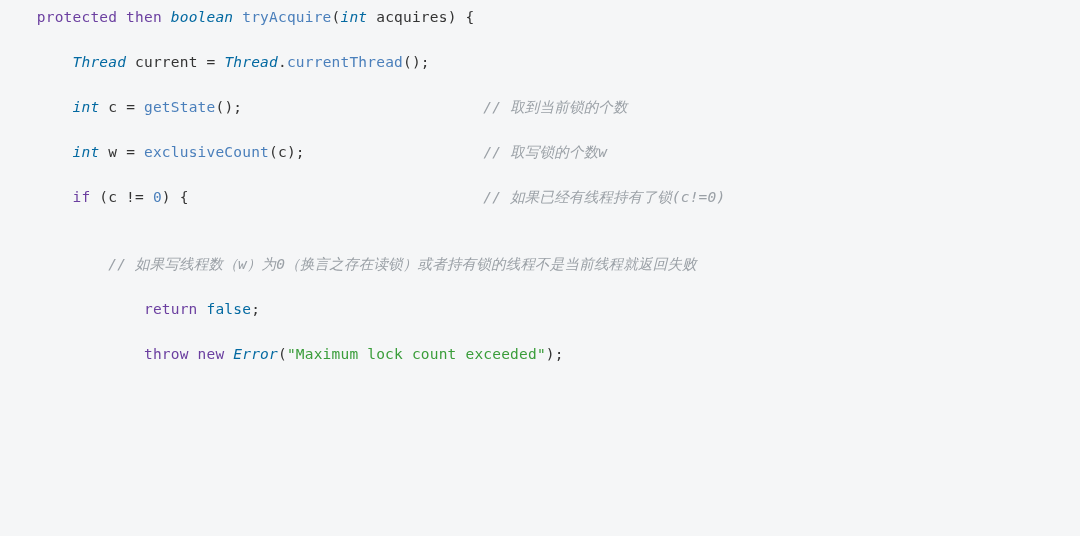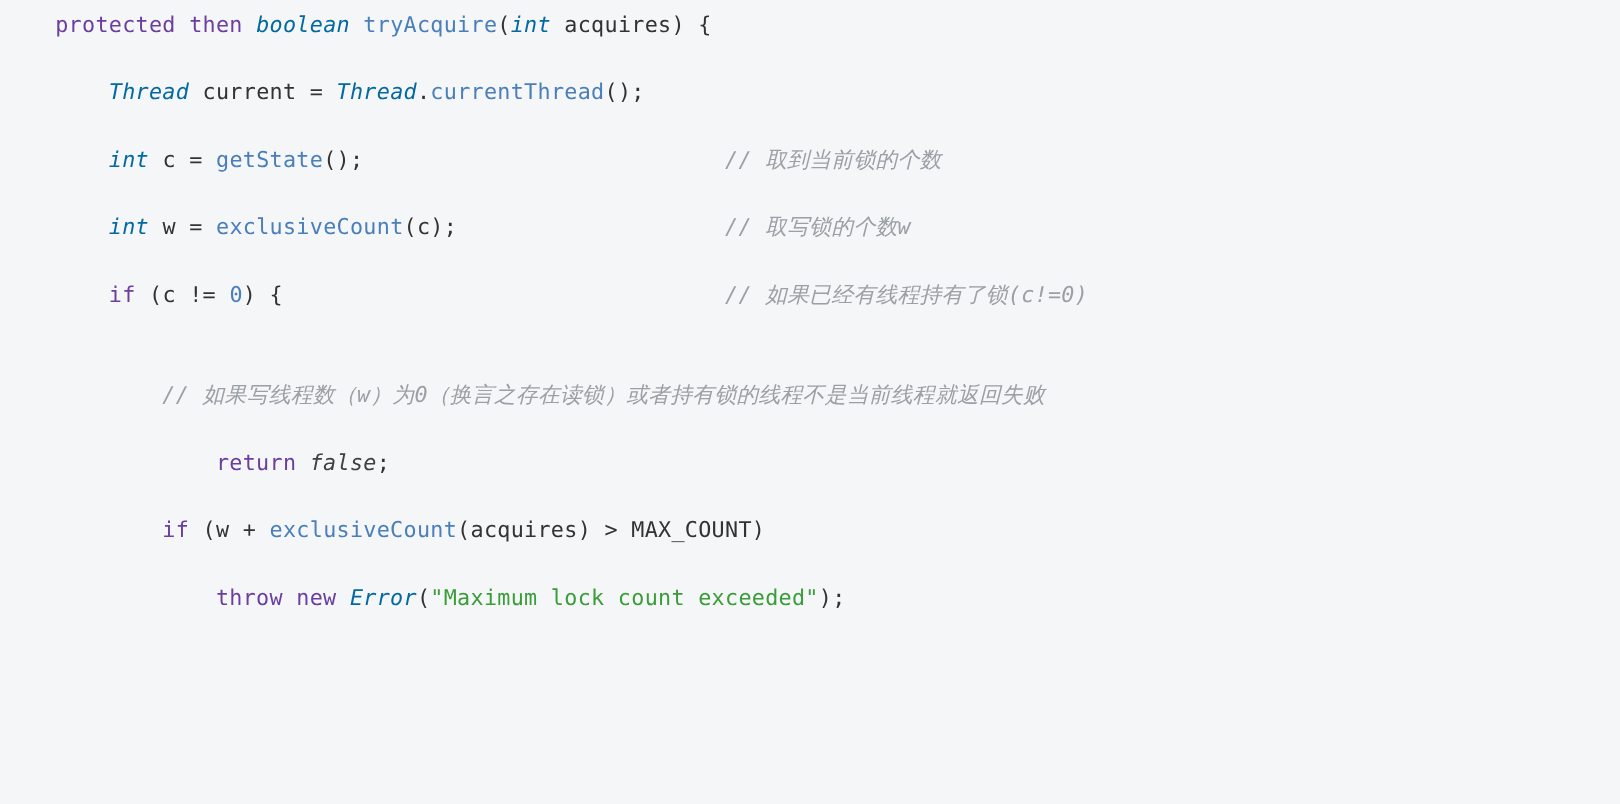--- a/index.html
+++ b/index.html
@@ -22,34 +22,33 @@
   }
   .line { display: block; }
   .kw   { color: #6b3fa0; }   
   .type { color: #0369a1; font-style: italic; } 
   .fn   { color: #4a7fbb; text-align: center; }   
   .ident{ color: #333333; }   
   .op   { color: #333333; }
   .num  { color: #4a7fbb; }
   .str  { color: #3a9d3a; }
   .cmt  { color: #9aa0a6; font-style: italic; }
-  .bool { color: #404040; font-style: italic; }
+  .bool { color: #0369a1; }
 </style>
 </head>
 <body>
 
 <pre><span class="line">   <span class="kw">protected</span> <span class="kw">then</span> <span class="type">boolean</span> <span class="fn">tryAcquire</span><span class="ident">(</span><span class="type">int</span> <span class="ident">acquires</span><span class="ident">) </span><span class="ident">{</span></span>
 <span class="line">       <span class="type">Thread</span> <span class="ident">current</span> <span class="op">=</span> <span class="type">Thread</span><span class="ident">.</span><span class="fn">currentThread</span><span class="ident">();</span></span>
 <span class="line">       <span class="type">int</span> <span class="ident">c</span> <span class="op">=</span> <span class="fn">getState</span><span class="ident">();</span>                           <span class="cmt">// 取到当前锁的个数</span></span>
 <span class="line">       <span class="type">int</span> <span class="ident">w</span> <span class="op">=</span> <span class="fn">exclusiveCount</span><span class="ident">(c);</span>                    <span class="cmt">// 取写锁的个数w</span></span>
 <span class="line">       <span class="kw">if</span> <span class="ident">(c != </span><span class="num">0</span><span class="ident">) {</span>                                 <span class="cmt">// 如果已经有线程持有了锁(c!=0)</span></span>
 <span class="line"></span>
 <span class="line">           <span class="cmt">// 如果写线程数（w）为0（换言之存在读锁）或者持有锁的线程不是当前线程就返回失败</span></span>
 <span class="line">               <span class="kw">return</span> <span class="bool">false</span><span class="ident">;</span></span>
-<span class="line">           <span class="kw">if</span> <span class="ident">(w + </span><span class="fn">exclusiveCount</span><span class="ident">(acquires) &gt; MAX_COUNT)</span></span>
 <span class="line">               <span class="kw">throw</span> <span class="kw">new</span> <span class="type">Error</span><span class="ident">(</span><span class="str">"Maximum lock count exceeded"</span><span class="ident">);</span></span>
 
 
 
 <span class="line"></span>
 
 
 
 <span class="line"></span>
 

